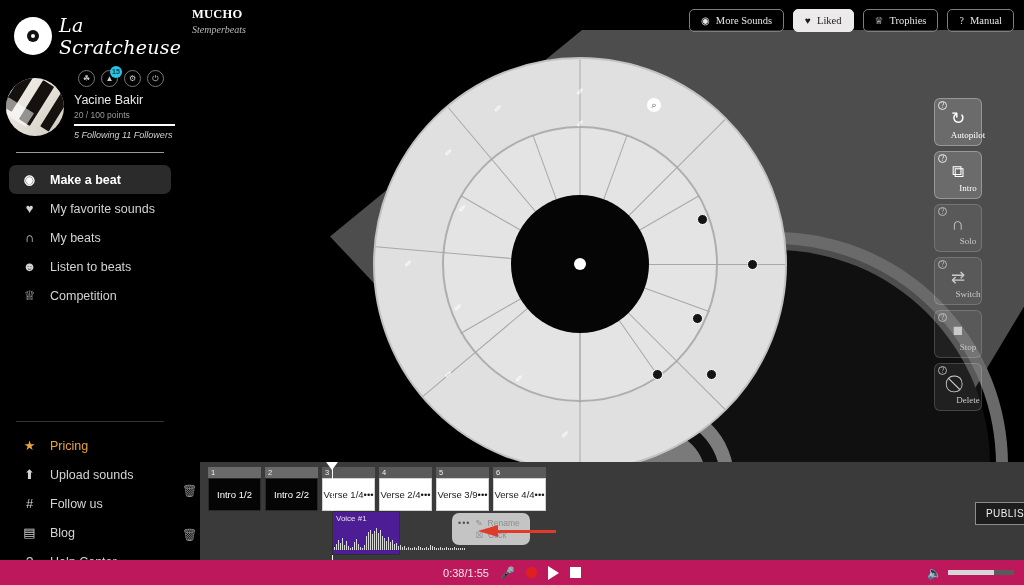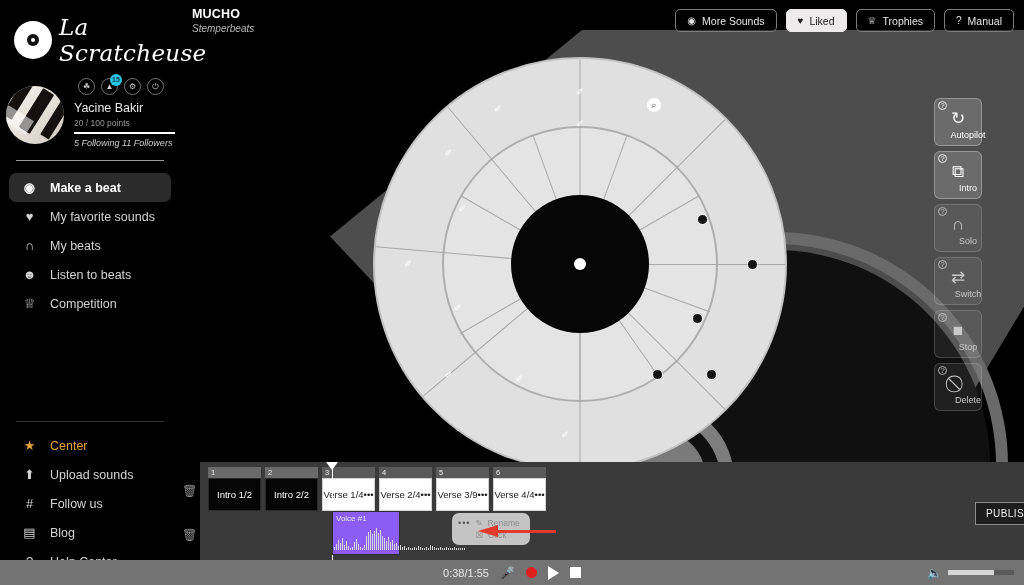--- a/index.html
+++ b/index.html
@@ -26,21 +26,21 @@
     width: 12px; height: 12px; margin: -6px 0 0 -6px;
     border-radius: 50%; background: #111;
   }
   .brand-disc::before {
     content: ""; position: absolute; left: 50%; top: 50%;
     width: 4px; height: 4px; margin: -2px 0 0 -2px;
     border-radius: 50%; background: #fff; z-index: 2;
   }
   .brand-name {
     font-family: "DejaVu Serif", serif;
-    font-style: italic; font-size: 23px; color: #fff;
+    font-style: italic; font-size: 19px; color: #fff;
     letter-spacing: .3px;
   }
   .profile { display: flex; align-items: flex-start; padding: 8px 0 0 6px; }
   .avatar {
     width: 58px; height: 58px; border-radius: 50%;
     flex: none; margin-top: 12px; overflow: hidden; position: relative;
     background: linear-gradient(135deg,#f3f0ea 0%,#e8e4dc 45%,#cfc9bf 100%);
   }
   .avatar .k1, .avatar .k2, .avatar .k3 {
     position: absolute; background: #15110e; border-radius: 1px;
@@ -78,21 +78,21 @@
   }
   .nav-item.active { background: #2b2b2b; color: #fff; font-weight: bold; }
   .nav-item.accent { color: #e8a33d; }
   .nav-ico { width: 15px; display: flex; justify-content: center; font-size: 13px; }
   .nav-bottom { position: absolute; left: 0; bottom: 9px; width: 180px; }
   .nav-bottom .divider2 { height: 1px; background: #333; margin: 0 16px 9px 16px; }
 
   
   #stage {
     position: absolute; left: 180px; top: 0; width: 844px; height: 585px;
-    background: #000; overflow: hidden;
+    background: #000; overflow: hidden; font-family: Liberation Serif, serif;
   }
   .bg-poly {
     position: absolute; left: 150px; top: 30px;
     width: 700px; height: 430px; background: #4d4d4d;
     clip-path: polygon(36% 0%, 100% 0%, 100% 62%, 86% 100%, 30% 100%, 0% 48%);
   }
   .bg-vinyl {
     position: absolute; left: 380px; top: 250px;
     width: 430px; height: 430px; border-radius: 50%;
     background: #101010;
@@ -199,21 +199,21 @@
   .playhead {
     position: absolute; left: 132px; top: 0; width: 1px; height: 98px; background: #fff;
   }
   .playhead::before {
     content: ""; position: absolute; left: -6px; top: 0;
     border-left: 6px solid transparent; border-right: 6px solid transparent;
     border-top: 8px solid #fff;
   }
   .voice {
     position: absolute; left: 132px; top: 49px; width: 68px; height: 44px;
-    background: #8b5cf6; border: 1px solid #2e2e2e;
+    background: #4c1d95; border: 1px solid #2e2e2e;
   }
   .voice .vlab { color: #e6e6e6; font-size: 8px; padding: 2px 0 0 3px; }
   .wave { position: absolute; left: 1px; bottom: 4px; display: flex; align-items: flex-end; gap: 1px; height: 22px; }
   .wave i { display: block; width: 1px; background: #d8d8d8; }
   .ctx {
     position: absolute; left: 252px; top: 51px;
     background: rgba(215,215,215,.88); border-radius: 7px;
     padding: 4px 10px 4px 6px; display: flex; align-items: flex-start; gap: 5px;
   }
   .ctx .dots { color: #555; font-size: 9px; letter-spacing: 1px; padding-top: 1px; }
@@ -232,21 +232,21 @@
   }
   .publish {
     position: absolute; left: 775px; top: 40px;
     border: 1px solid #8c8c8c; color: #efefef; background: #1d1d1d;
     font-size: 10px; padding: 5px 10px; letter-spacing: .4px;
   }
 
   
   #transport {
     position: absolute; left: 0; bottom: 0; width: 1024px; height: 25px;
-    background: #737373; z-index: 50;
+    background: #be185d; z-index: 50;
     display: flex; align-items: center; justify-content: center;
   }
   .tp-center { display: flex; align-items: center; gap: 11px; }
   .tp-time { color: #e8e8e8; font-size: 11px; }
   .tp-ico { color: #e8e8e8; font-size: 12px; display: flex; }
   .tp-rec { width: 11px; height: 11px; border-radius: 50%; background: #e02020; }
   .tp-play { width: 0; height: 0; border-left: 11px solid #fff; border-top: 7px solid transparent; border-bottom: 7px solid transparent; }
   .tp-stop { width: 11px; height: 11px; background: #fff; }
   .tp-vol { position: absolute; right: 10px; display: flex; align-items: center; gap: 6px; }
   .vol-track { width: 66px; height: 5px; background: #5a5a5a; }
@@ -414,21 +414,21 @@
           <span class="nav-ico">♕</span>
           <span>Competition</span>
         </div>
       </div>
 
     <div class="nav-bottom">
       <div class="divider2"></div>
       <div id="nav-secondary">
           <div class="nav-item accent">
             <span class="nav-ico">★</span>
-            <span>Center</span>
+            <span>Pricing</span>
           </div>
           <div class="nav-item">
             <span class="nav-ico">⬆</span>
             <span>Upload sounds</span>
           </div>
           <div class="nav-item">
             <span class="nav-ico">#</span>
             <span>Follow us</span>
           </div>
           <div class="nav-item">

